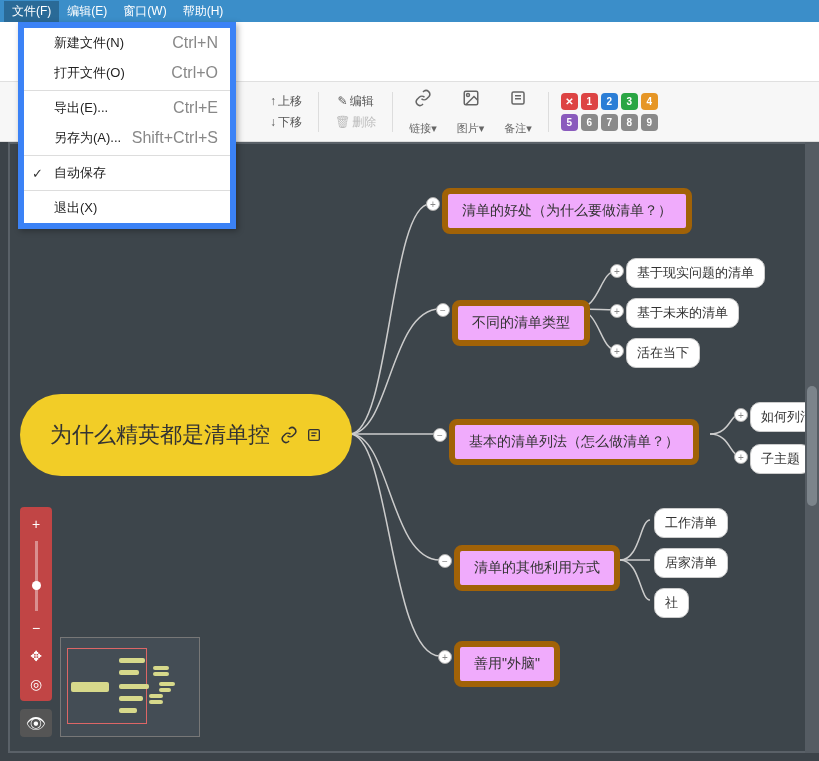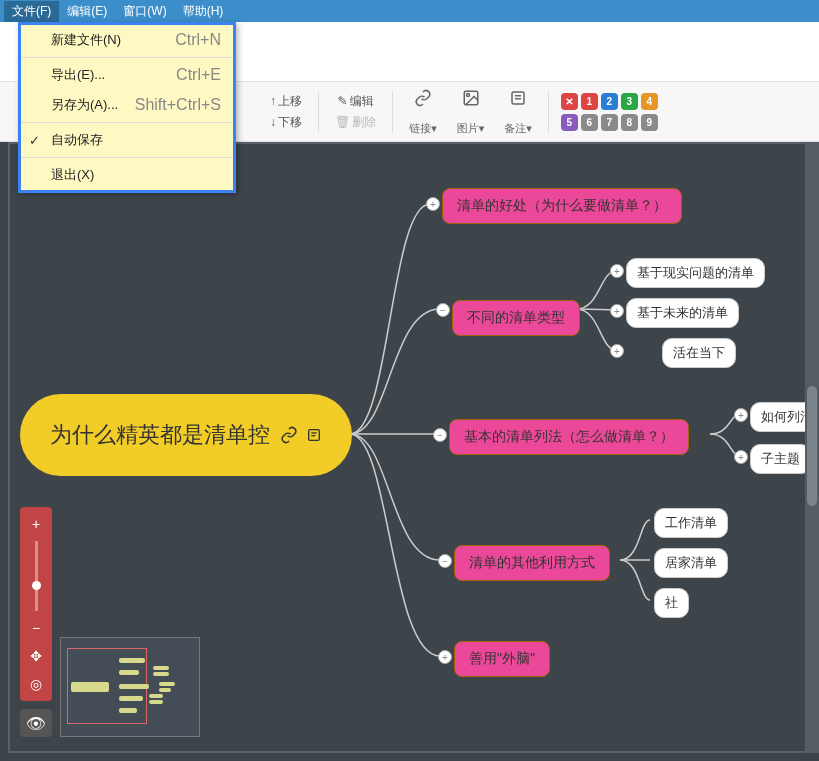--- a/index.html
+++ b/index.html
@@ -1,39 +1,39 @@
 <!DOCTYPE html>
 <html><head>
 <meta charset="utf-8">
 <style>
 *{margin:0;padding:0;box-sizing:border-box;font-family:Arial,"Microsoft YaHei",sans-serif}
 body{width:819px;height:761px;overflow:hidden;background:#3c4349;position:relative}
 .menubar{height:22px;background:#3b8ec9;display:flex;align-items:flex-end;padding:0 4px;font-size:12px;color:#fff}
 .menubar .mi{padding:2px 8px;cursor:pointer}
 .menubar .mi.active{background:#2a6a97}
-.dropdown{position:absolute;top:22px;left:18px;width:218px;background:#fef9c3;border:3px solid #3b82f6;box-shadow:2px 2px 6px rgba(0,0,0,.3);z-index:100;font-size:13px;color:#222}
+.dropdown{position:absolute;top:22px;left:18px;width:218px;background:#ffffff;border:6px solid #3b82f6;box-shadow:2px 2px 6px rgba(0,0,0,.3);z-index:100;font-size:13px;color:#222}
 .dropdown .ditem{display:flex;align-items:center;padding:6px 12px 6px 30px;position:relative;cursor:pointer}
 .dropdown .ditem .sc{margin-left:auto;color:#888;font-size:16px}
 .dropdown .sep{height:1px;background:#ddd;margin:2px 0}
 .dropdown .check{position:absolute;left:8px;color:#333}
 .ribbon{position:absolute;top:22px;left:0;right:0;height:60px;background:#fff;border-bottom:1px solid #e0e0e0}
 .toolbar{position:absolute;top:82px;left:0;right:0;height:60px;background:#f7f7f7;border-bottom:1px solid #ddd;display:flex;align-items:center;padding-left:260px;font-size:12px;color:#555}
 .tbgrp{display:flex;flex-direction:column;align-items:center;margin:0 10px}
 .tbbtn{display:flex;align-items:center;gap:2px;cursor:pointer;padding:2px 0;font-size:12px}
 .tblabel{font-size:11px;color:#666;margin-top:12px}
 .divider{width:1px;height:40px;background:#ddd;margin:0 6px}
 .icnbox{width:22px;height:22px;display:flex;align-items:center;justify-content:center}
 .colorbadges{display:flex;flex-direction:column;gap:4px;margin-left:6px}
 .colorbadges .brow{display:flex;gap:3px}
 .cb{width:17px;height:17px;border-radius:4px;color:#fff;font-size:10px;display:flex;align-items:center;justify-content:center;font-weight:bold}
 .canvas{position:absolute;top:142px;left:8px;right:0;bottom:8px;background:#3d454b;border:2px solid #5a6168;overflow:hidden}
 .svglines{position:absolute;top:0;left:0;width:100%;height:100%;pointer-events:none}
 .node{position:absolute;border-radius:8px;padding:8px 14px;font-size:14px;display:flex;align-items:center;white-space:nowrap}
 .node.main{background:#f2cd27;color:#333;font-size:22px;padding:26px 30px;border-radius:50px}
-.node.sub{background:#ec4899;color:#333;border:1px solid #a16207}
+.node.sub{background:#f0abfc;color:#333;border:6px solid #a16207}
 .node.leaf{background:#fff;color:#333;border:1px solid #ccc;font-size:13px;padding:5px 10px;border-radius:10px}
 .plus{width:14px;height:14px;border-radius:50%;background:#fff;border:1px solid #aaa;position:absolute;display:flex;align-items:center;justify-content:center;font-size:10px;color:#888}
 .zoomctl{position:absolute;bottom:50px;left:10px;width:32px;background:#c14545;border-radius:4px;padding:6px 4px;display:flex;flex-direction:column;align-items:center;gap:6px;z-index:50}
 .zoomctl .zbtn{width:22px;height:22px;color:#fff;display:flex;align-items:center;justify-content:center;font-size:14px;cursor:pointer}
 .zoomctl .track{width:3px;height:70px;background:rgba(255,255,255,.4);position:relative}
 .zoomctl .thumb{width:9px;height:9px;background:#fff;border-radius:50%;position:absolute;left:-3px;top:40px}
 .eyectl{position:absolute;bottom:14px;left:10px;width:32px;height:28px;background:#555;border-radius:4px;display:flex;align-items:center;justify-content:center;color:#fff;z-index:50}
 .minimap{position:absolute;bottom:14px;left:50px;width:140px;height:100px;background:#444d55;border:1px solid #777;z-index:50}
 .minimap .mmview{position:absolute;top:10px;left:6px;width:80px;height:76px;border:1px solid #d66}
 .minimap .mmnode{position:absolute;background:#d7d98b;border-radius:2px}
@@ -120,20 +120,24 @@
         <div class="cb" style="background: rgb(138, 138, 138);">8</div>
         <div class="cb" style="background: rgb(138, 138, 138);">9</div>
       </div>
   </div>
 </div>
 
 <div class="dropdown">
   <div class="ditem">
       <span>新建文件(N)</span>
       <span class="sc">Ctrl+N</span>
+    </div>
+  <div class="ditem">
+      <span>打开文件(O)</span>
+      <span class="sc">Ctrl+O</span>
     </div>
   <div class="sep"></div>
   <div class="ditem">
       <span>导出(E)...</span>
       <span class="sc">Ctrl+E</span>
     </div>
   <div class="ditem">
       <span>另存为(A)...</span>
       <span class="sc">Shift+Ctrl+S</span>
     </div>
@@ -189,21 +193,21 @@
     </div>
   <div class="plus" style="left:600px;top:120px">+</div>
   <div class="node leaf" style="left:616px;top:114px">
       <span>基于现实问题的清单</span>
     </div>
   <div class="plus" style="left:600px;top:160px">+</div>
   <div class="node leaf" style="left:616px;top:154px">
       <span>基于未来的清单</span>
     </div>
   <div class="plus" style="left:600px;top:200px">+</div>
-  <div class="node leaf" style="left:652px;top:194px">
+  <div class="node leaf" style="left:616px;top:194px">
       <span>活在当下</span>
     </div>
 
   <div class="plus" style="left:423px;top:284px">−</div>
   <div class="node sub" style="left:439px;top:275px">
       <span>基本的清单列法（怎么做清单？）</span>
     </div>
   <div class="plus" style="left:724px;top:264px">+</div>
   <div class="node leaf" style="left:740px;top:258px">
       <span>如何列清单</span>

